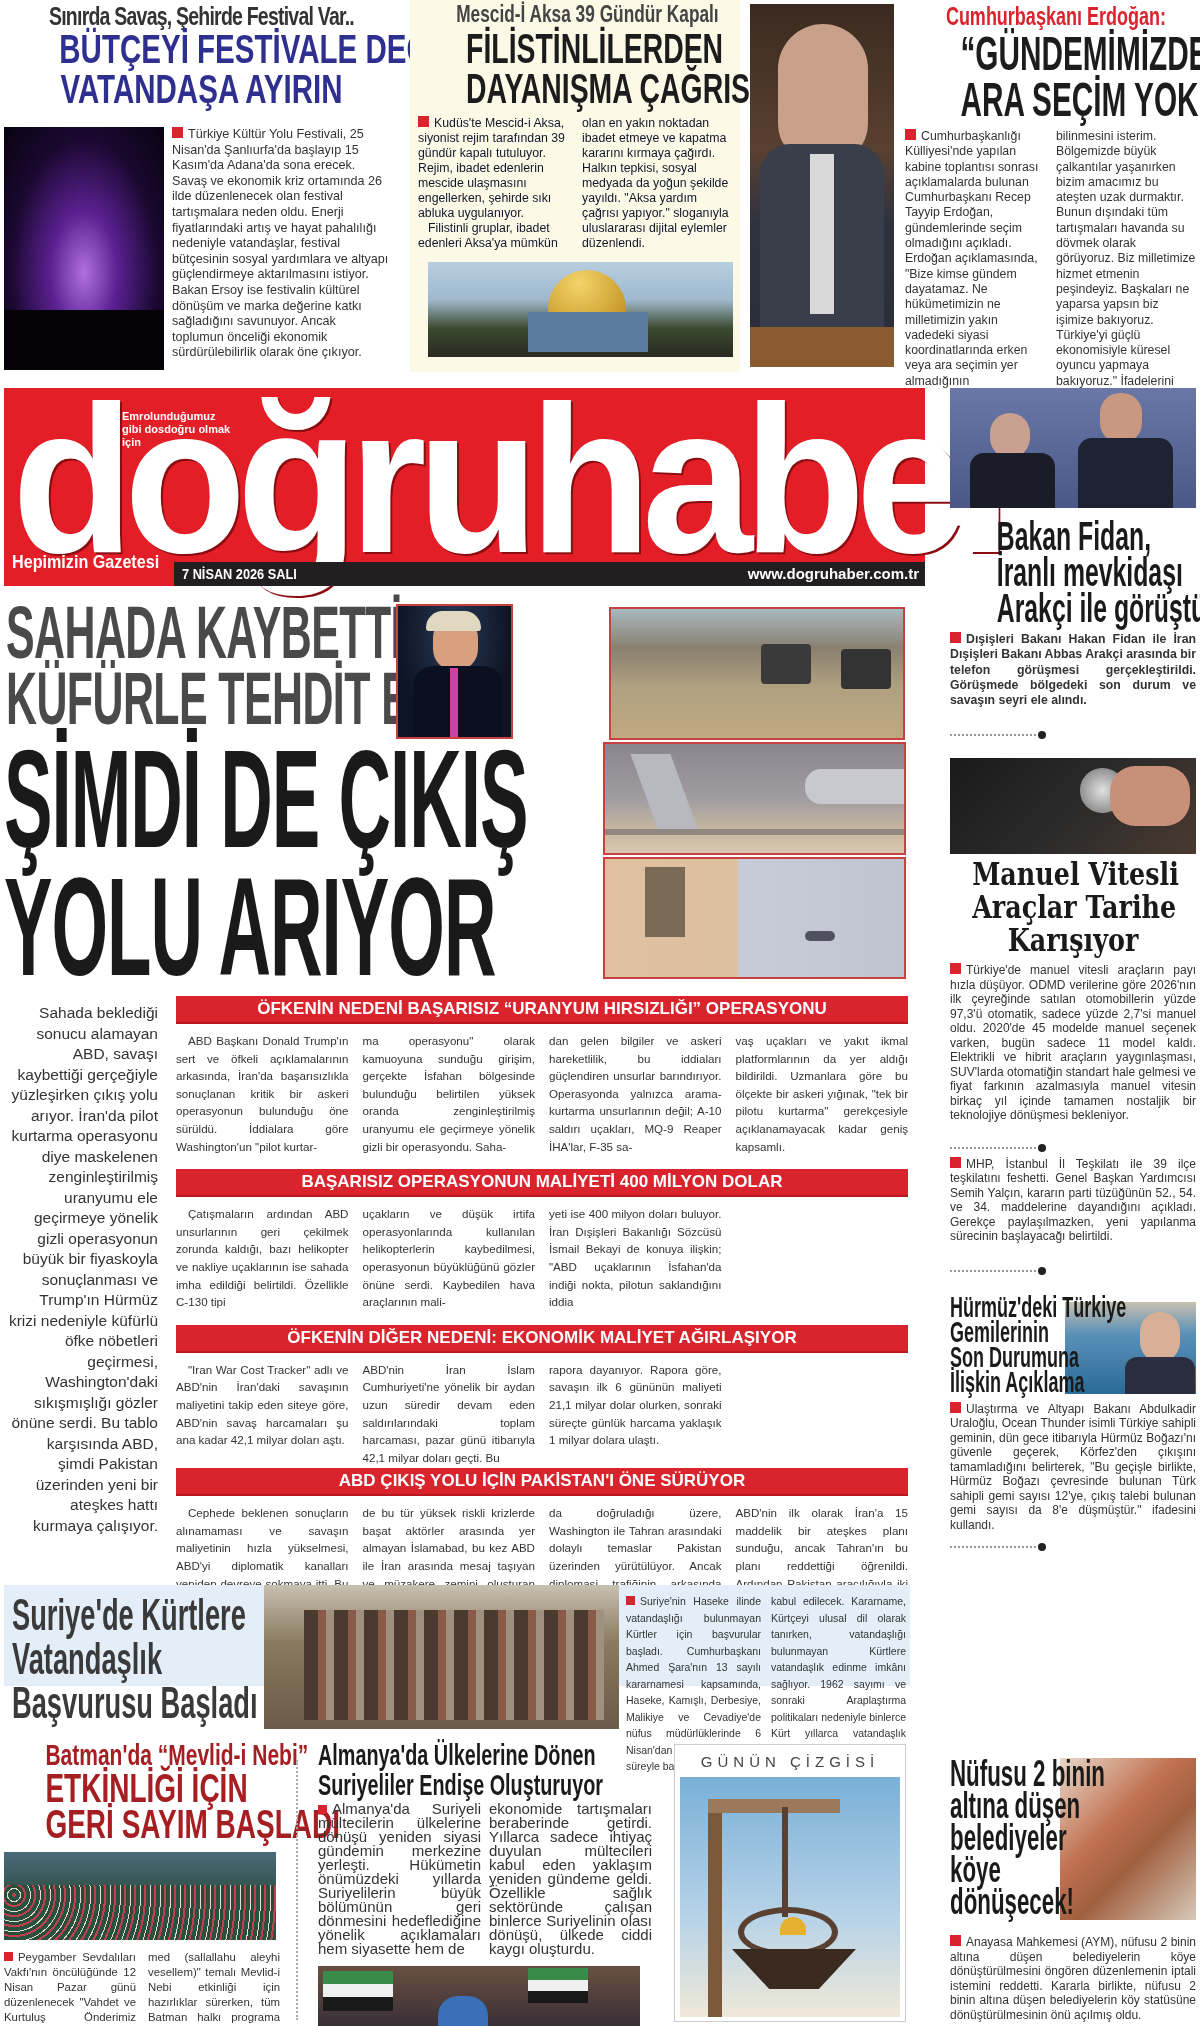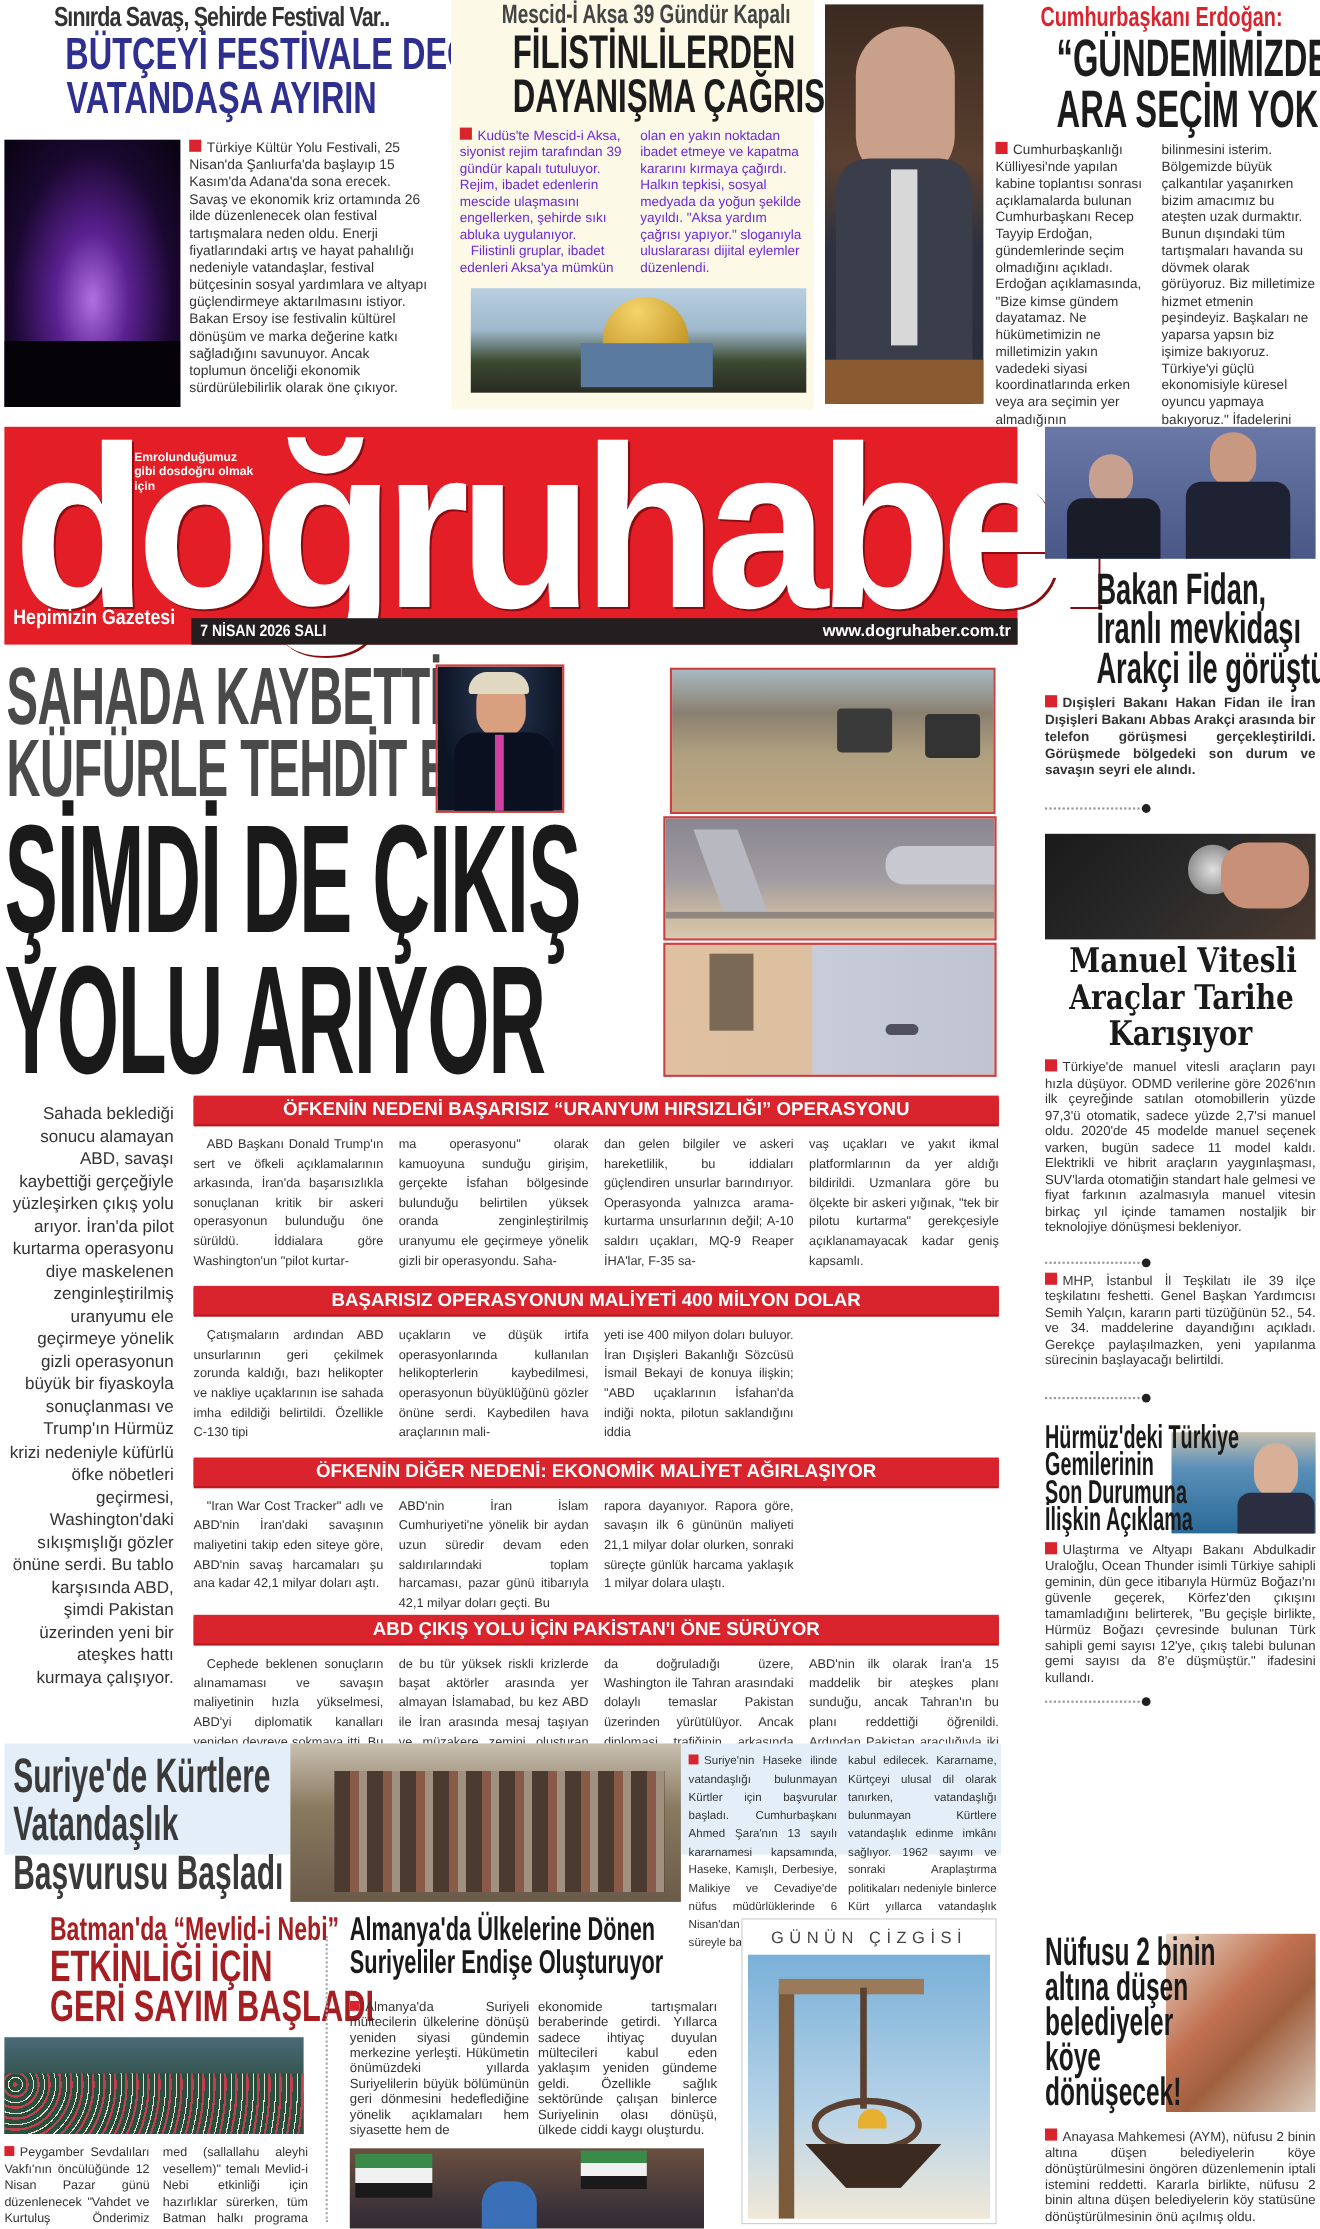--- a/index.html
+++ b/index.html
@@ -30,21 +30,21 @@
   <div style="position:absolute;left:0;right:0;bottom:0;height:60px;background:#050208;"></div>
 </div>
 <div class="abs body-txt" style="left:172px; top:127px; width:218px; font-size:12.6px; line-height:15.6px;"><span class="bullet"></span><span>Türkiye Kültür Yolu Festivali, 25 Nisan'da Şanlıurfa'da başlayıp 15 Kasım'da Adana'da sona erecek. Savaş ve ekonomik kriz ortamında 26 ilde düzenlenecek olan festival tartışmalara neden oldu. Enerji fiyatlarındaki artış ve hayat pahalılığı nedeniyle vatandaşlar, festival bütçesinin sosyal yardımlara ve altyapı güçlendirmeye aktarılmasını istiyor. Bakan Ersoy ise festivalin kültürel dönüşüm ve marka değerine katkı sağladığını savunuyor. Ancak toplumun önceliği ekonomik sürdürülebilirlik olarak öne çıkıyor.</span></div>
 
 <div class="abs" style="left:410px; top:0; width:330px; height:372px; background:#fdf9e7;">
   <div style="text-align:center; font-size:24px; font-weight:bold; color:#444; transform:scaleX(0.72); transform-origin:center; white-space:nowrap;">Mescid-İ Aksa 39 Gündür Kapalı</div>
   <div style="text-align:center; font-size:43px; line-height:40px; font-weight:bold; color:#1c1c1c; transform:scaleX(0.66); transform-origin:center; white-space:nowrap;">
     <div>FİLİSTİNLİLERDEN</div>
     <div>DAYANIŞMA ÇAĞRISI</div>
   </div>
-  <div style="display:flex; gap:12px; padding:8px 6px 0 8px; font-size:12.3px; line-height:15px; color:#6d28d9;">
+  <div style="display:flex; gap:12px; padding:8px 6px 0 8px; font-size:12.3px; line-height:15px; color:#0f172a;">
     <div style="flex:1;"><span class="bullet"></span><span>Kudüs'te Mescid-i Aksa, siyonist rejim tarafından 39 gündür kapalı tutuluyor. Rejim, ibadet edenlerin mescide ulaşmasını engellerken, şehirde sıkı abluka uygulanıyor.</span><br><span style="padding-left:10px;">Filistinli gruplar, ibadet edenleri Aksa'ya mümkün</span></div>
     <div style="flex:1;">olan en yakın noktadan ibadet etmeye ve kapatma kararını kırmaya çağırdı. Halkın tepkisi, sosyal medyada da yoğun şekilde yayıldı. "Aksa yardım çağrısı yapıyor." sloganıyla uluslararası dijital eylemler düzenlendi.</div>
   </div>
   <div class="photo" style="position:absolute; left:18px; top:262px; width:305px; height:95px; background:linear-gradient(180deg,#b8cfe0 0%,#9fb8cc 40%,#3b4a30 70%,#2a2a22 100%);">
     <div style="position:absolute; left:120px; top:8px; width:78px; height:44px; border-radius:40px 40px 0 0; background:radial-gradient(circle at 40% 30%,#f5d46a,#c29424);"></div>
     <div style="position:absolute; left:100px; top:50px; width:120px; height:40px; background:#5a7aa0;"></div>
   </div>
 </div>
 
 <div class="abs photo" style="left:750px; top:4px; width:144px; height:363px; background:linear-gradient(180deg,#3b2a20 0%,#5a4030 40%,#2e3240 60%,#2a2d38 100%);">
@@ -229,21 +229,21 @@
     <div style="flex:1;">med (sallallahu aleyhi vesellem)" temalı Mevlid-i Nebi etkinliği için hazırlıklar sürerken, tüm Batman halkı programa davet edildi.</div>
   </div>
 </div>
 <div class="abs" style="left:296px; top:1760px; width:0; height:260px; border-left:2px dotted #aaa;"></div>
 
 <div class="abs" style="left:318px; top:1740px; width:334px;">
   <div style="font-size:30px; line-height:30px; font-weight:bold; color:#1a1a1a; transform:scaleX(0.66); transform-origin:left top; white-space:nowrap;">
     <div>Almanya'da Ülkelerine Dönen</div>
     <div>Suriyeliler Endişe Oluşturuyor</div>
   </div>
-  <div style="display:flex; gap:8px; margin-top:17px; font-size:12px; line-height:14px; color:#333; text-align:justify; font-family:'Liberation Sans Narrow','Liberation Sans',sans-serif;">
+  <div style="display:flex; gap:8px; margin-top:2px; font-size:15px; line-height:14px; color:#333; text-align:justify; font-family:'Liberation Sans Narrow','Liberation Sans',sans-serif;">
     <div style="flex:1;"><span class="bullet" style="width:9px;height:9px;"></span><span>Almanya'da Suriyeli mültecilerin ülkelerine dönüşü yeniden siyasi gündemin merkezine yerleşti. Hükümetin önümüzdeki yıllarda Suriyelilerin büyük bölümünün geri dönmesini hedeflediğine yönelik açıklamaları hem siyasette hem de</span></div>
     <div style="flex:1;">ekonomide tartışmaları beraberinde getirdi. Yıllarca sadece ihtiyaç duyulan mültecileri kabul eden yaklaşım yeniden gündeme geldi. Özellikle sağlık sektöründe çalışan binlerce Suriyelinin olası dönüşü, ülkede ciddi kaygı oluşturdu.</div>
   </div>
   <div class="photo" style="width:322px; height:98px; margin-top:10px; background:linear-gradient(180deg,#6a5040 0%,#3a3038 60%,#2a2028 100%); position:relative;">
     <div style="position:absolute; left:5px; top:5px; width:70px; height:40px; background:linear-gradient(180deg,#3a8a4a 0 33%,#f0f0f0 33% 66%,#1a1a1a 66%);"></div>
     <div style="position:absolute; left:210px; top:2px; width:60px; height:35px; background:linear-gradient(180deg,#3a8a4a 0 33%,#f0f0f0 33% 66%,#1a1a1a 66%);"></div>
     <div style="position:absolute; left:120px; top:30px; width:50px; height:55px; background:#3a70b8; border-radius:20px 20px 0 0;"></div>
   </div>
 </div>
 

